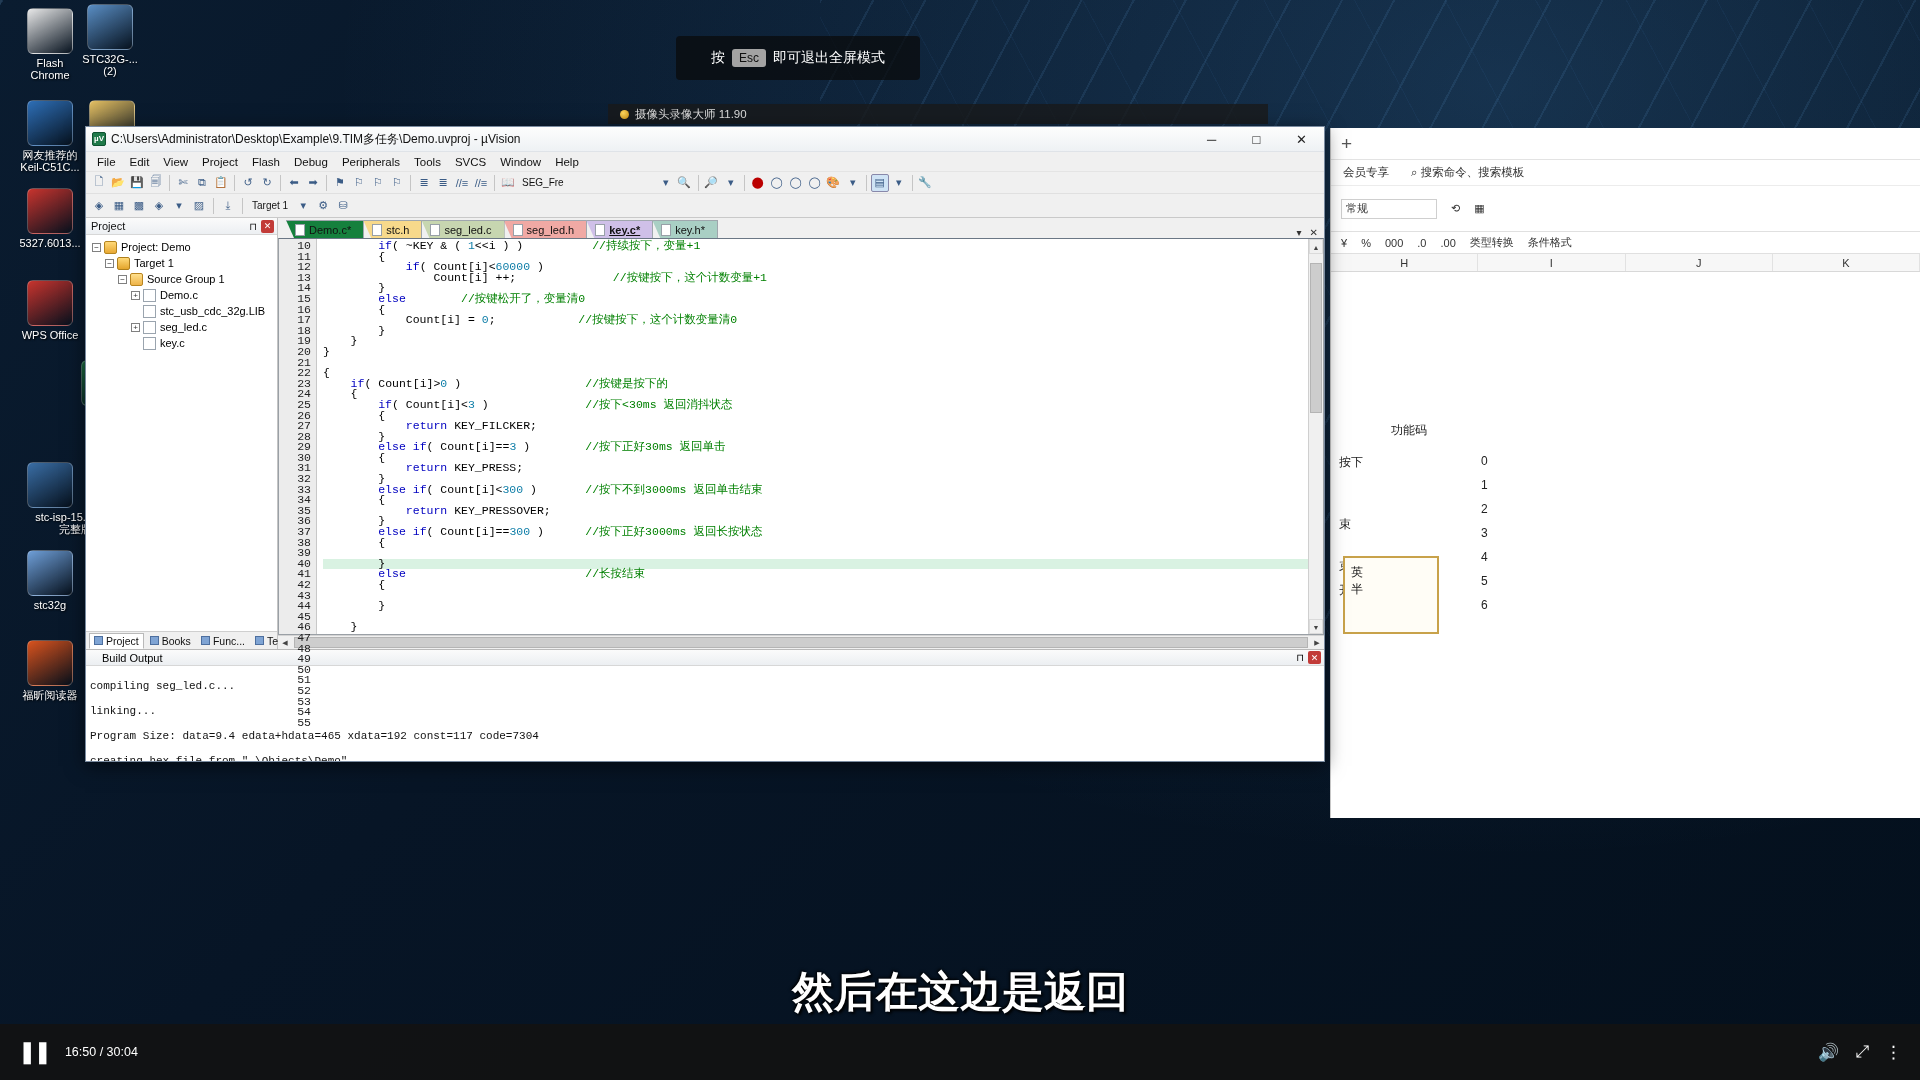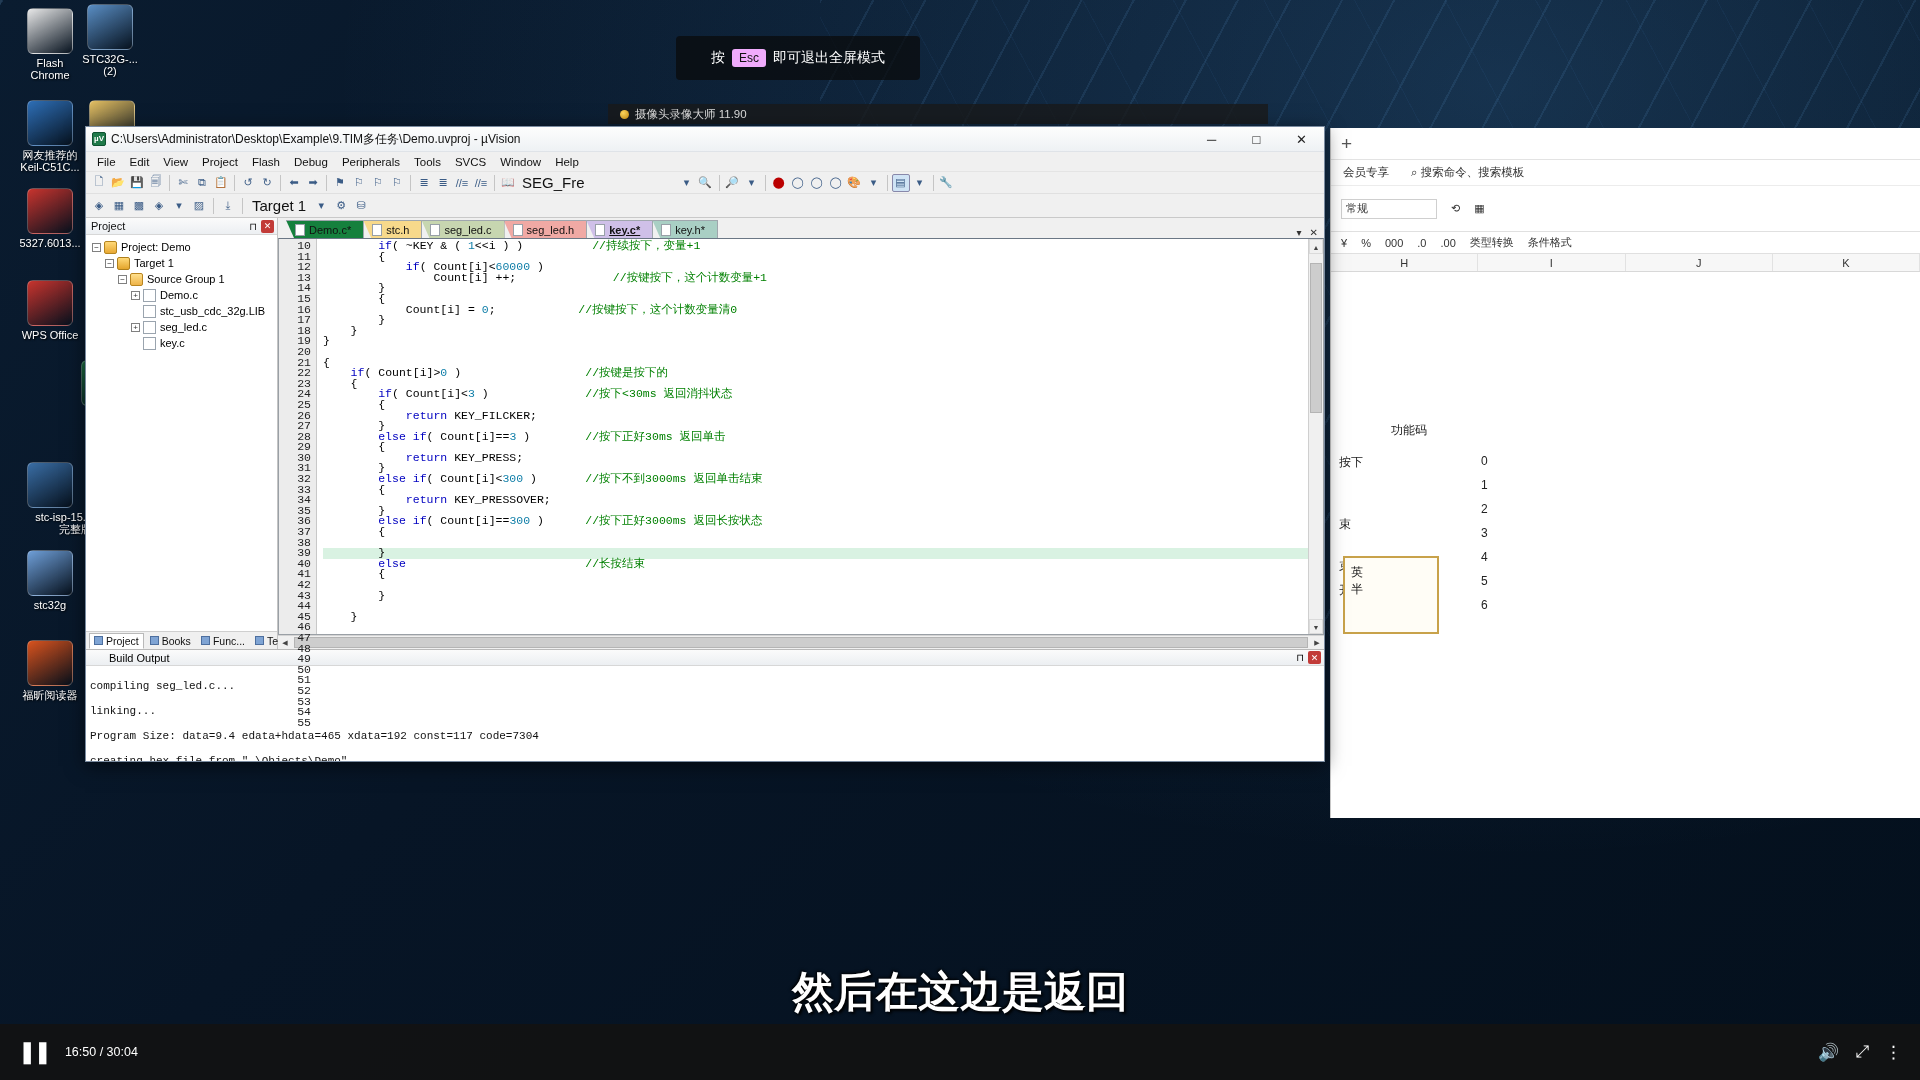--- a/index.html
+++ b/index.html
@@ -37,21 +37,21 @@
   .dicon .cap { display:block; }
 
   
   .esc-bar{
     position:absolute; left:676px; top:36px; width:244px; height:44px;
     background:rgba(10,10,10,0.72); border-radius:4px;
     display:flex; align-items:center; justify-content:center; gap:7px;
     color:#fff; font-size:14px;
   }
   .esc-key{
-    display:inline-block; background:#f0abfc; color:#111; border-radius:3px;
+    display:inline-block; background:#a3a3a3; color:#111; border-radius:3px;
     padding:2px 7px; font-size:12px;
   }
   .rec-bar{
     position:absolute; left:608px; top:104px; width:660px; height:20px;
     background:rgba(25,25,25,0.78); color:#ddd; font-size:11.5px;
     display:flex; align-items:center; gap:6px; padding-left:12px;
   }
   .rec-dot{ width:9px; height:9px; border-radius:50%;
             background:radial-gradient(circle at 35% 35%, #ffd85e, #c98c10); }
 
@@ -85,21 +85,21 @@
     height:22px; background:#f0f0f0; display:flex; align-items:center; gap:1px;
     padding:0 4px; border-bottom:1px solid #e0e0e0;
   }
   .toolbar2{
     height:24px; background:#f0f0f0; display:flex; align-items:center; gap:2px;
     padding:0 4px; border-bottom:1px solid #c9c9c9;
   }
   .tbtn{ width:18px;height:18px; display:inline-flex;align-items:center;justify-content:center;
          font-size:11px; color:#3b5c86; border:1px solid transparent; border-radius:2px;}
   .tsep{ width:1px;height:16px;background:#c5c5c5;margin:0 3px;}
-  .tfield{ font-size:15px; color:#111; padding:0 4px;}
+  .tfield{ font-size:10px; color:#111; padding:0 4px;}
 
   
   .kbody{ flex:1; display:flex; min-height:0; }
   .projpanel{ width:192px; background:#f0f0f0; display:flex; flex-direction:column;
               border-right:1px solid #c4c4c4;}
   .panel-head{ height:17px; display:flex; align-items:center; font-size:11px;
                padding-left:5px; color:#111; background:linear-gradient(#fbfbfb,#eceff2);
                border-bottom:1px solid #d7d7d7;}
   .panel-head .pin{ margin-left:auto; font-size:10px; padding:0 4px;}
   .panel-head .xbtn{ width:13px;height:13px; background:#c23b38; color:#fff; font-size:9px;
@@ -147,21 +147,21 @@
   .vthumb{ position:absolute; left:1px; right:1px; top:24px; height:150px;
            background:#cdcdcd; border:1px solid #b4b4b4;}
   .sbtn{ position:absolute;left:0;right:0;height:15px;background:#f0f0f0;
          font-size:7px;text-align:center;line-height:15px;color:#444;border:1px solid #dadada;}
   .hscroll{ height:14px; background:#f0f0f0; border-top:1px solid #d4d4d4;
             display:flex; align-items:center; font-size:7px; color:#444;}
   .hthumb{ flex:1; height:11px; background:#cdcdcd; border:1px solid #b4b4b4; margin:0 2px;}
 
   .buildout{ height:112px; background:#f0f0f0; border-top:1px solid #b9b9b9;
              display:flex; flex-direction:column;}
-  .bo-head{ height:16px; display:flex; align-items:center; font-size:11px; padding-left:23px;
+  .bo-head{ height:16px; display:flex; align-items:center; font-size:11px; padding-left:16px;
             background:linear-gradient(#fbfbfb,#eceff2); border-bottom:1px solid #d7d7d7;}
   .bo-body{ flex:1; background:#fff; font-family:"Liberation Mono", monospace;
             font-size:11px; color:#111; padding:2px 0 0 4px; overflow:hidden;}
   .bo-body div{ height:13px; line-height:13px; white-space:pre;margin-top:12px;}
 
   
   #sheet{
     position:absolute; left:1330px; top:128px; width:590px; height:690px;
     background:#fff; border-left:1px solid #c7c7c7; overflow:hidden;
     font-size:11px; color:#222;
@@ -559,20 +559,21 @@
             <div class="gline">53</div>
             <div class="gline">54</div>
             <div class="gline">55</div>
           </div>
         <div class="codecol" id="code-lines">
             <div class="cline">        <span class="kw">if</span>( ~KEY &amp; ( <span class="num">1</span>&lt;&lt;i ) )          <span class="cm">//持续按下，变量+1</span></div>
             <div class="cline">        {</div>
             <div class="cline">            <span class="kw">if</span>( Count[i]&lt;<span class="num">60000</span> )</div>
             <div class="cline">                Count[i] ++;              <span class="cm">//按键按下，这个计数变量+1</span></div>
             <div class="cline">        }</div>
+            <div class="cline">        <span class="kw">else</span>        <span class="cm">//按键松开了，变量清0</span></div>
             <div class="cline">        {</div>
             <div class="cline">            Count[i] = <span class="num">0</span>;            <span class="cm">//按键按下，这个计数变量清0</span></div>
             <div class="cline">        }</div>
             <div class="cline">    }</div>
             <div class="cline">}</div>
             <div class="cline"></div>
             <div class="cline">{</div>
             <div class="cline">    <span class="kw">if</span>( Count[i]&gt;<span class="num">0</span> )                  <span class="cm">//按键是按下的</span></div>
             <div class="cline">    {</div>
             <div class="cline">        <span class="kw">if</span>( Count[i]&lt;<span class="num">3</span> )              <span class="cm">//按下&lt;30ms 返回消抖状态</span></div>

